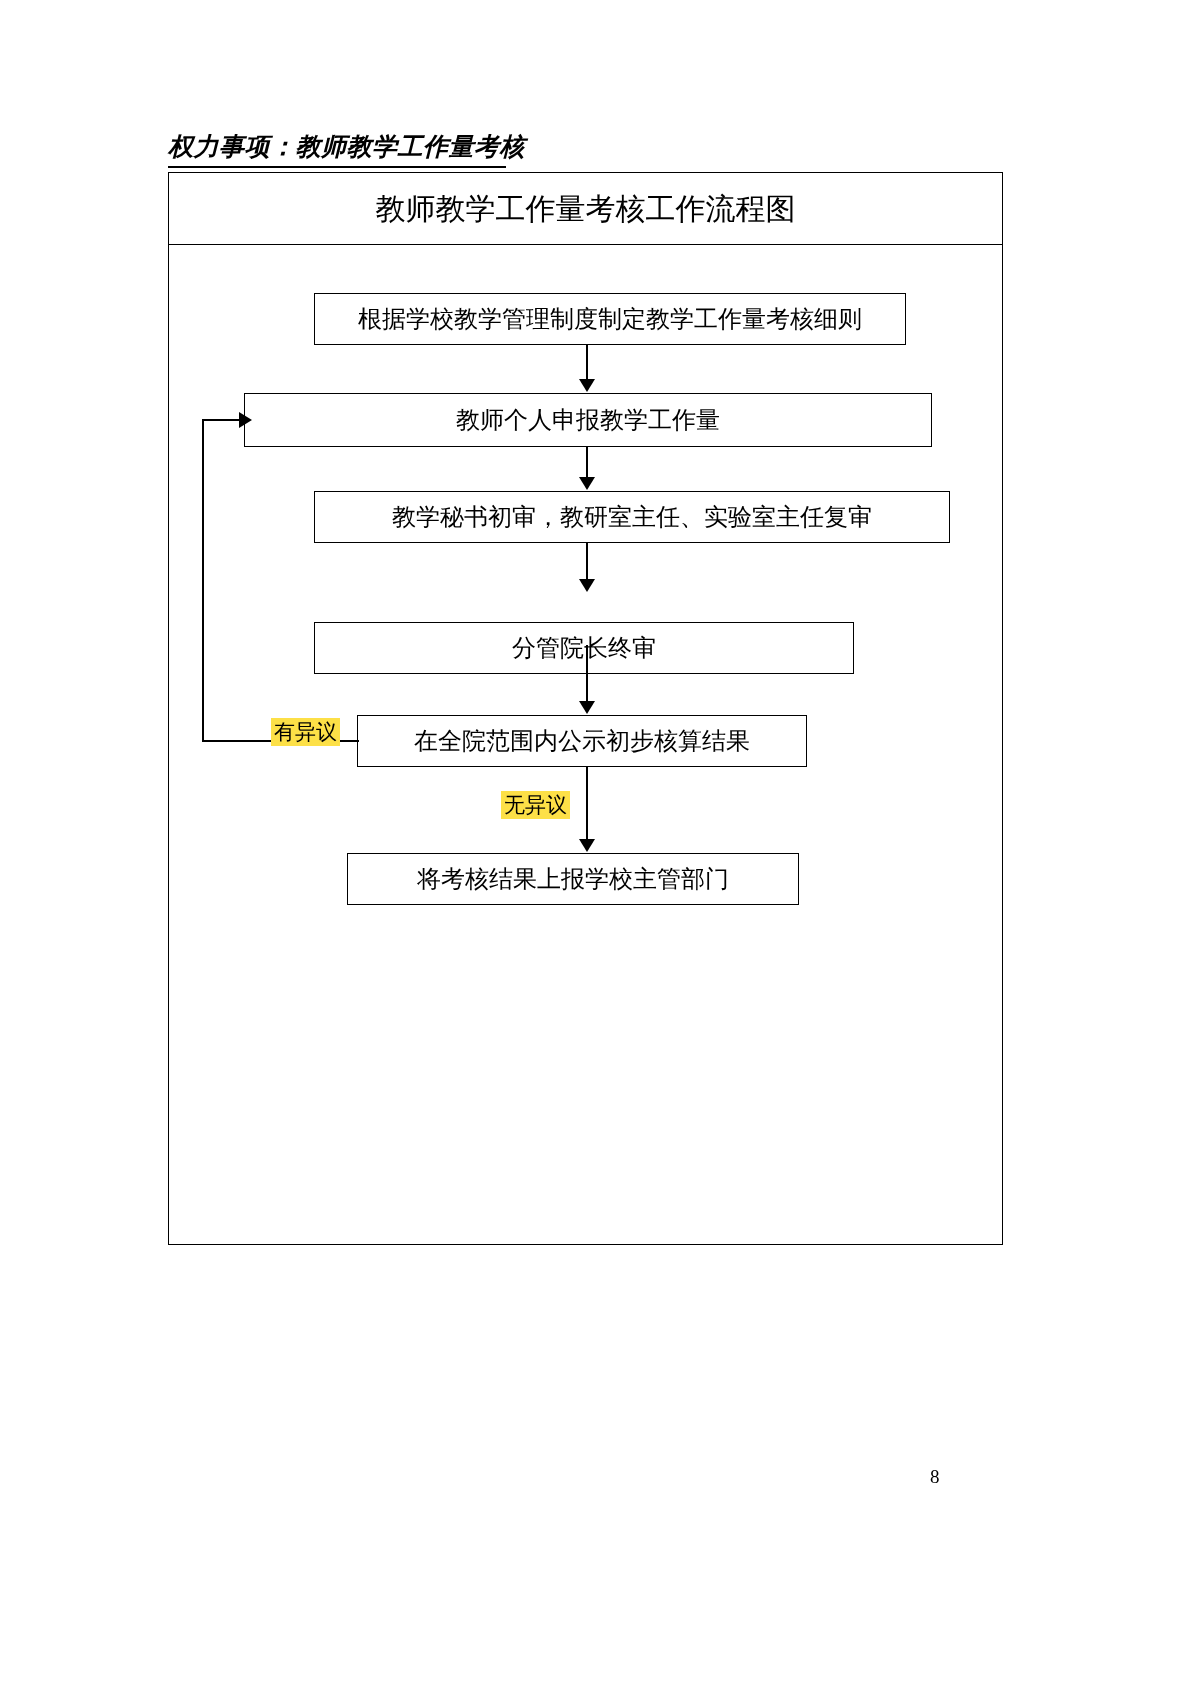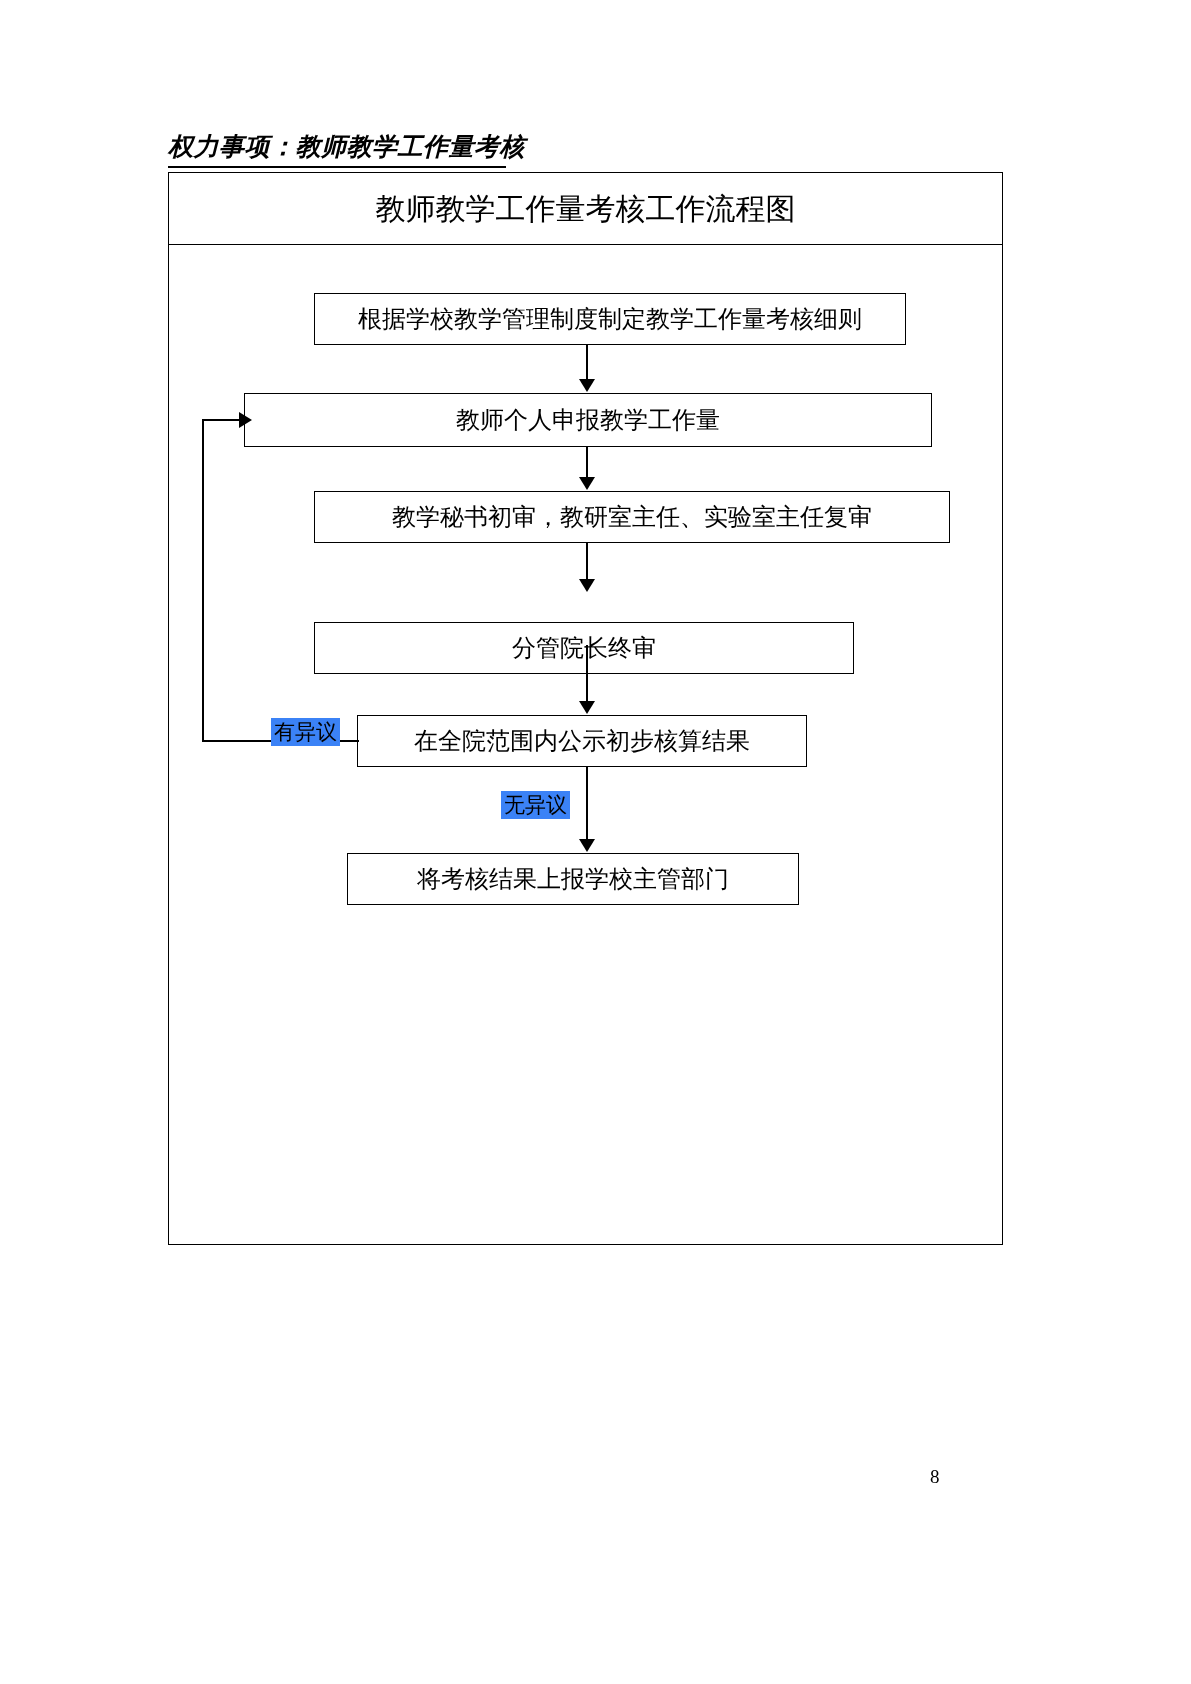--- a/index.html
+++ b/index.html
@@ -141,21 +141,21 @@
   #loop-v        { left:  33px; top: 247px; height: 322px; }
   #loop-h-top    { left:  33px; top: 246px; width:  42px; }
   #loop-head     { left:  70px; top: 239px; }
 
   
   .edge-label {
     position: absolute;
     font-size: 21px;
     font-family: "Liberation Serif", "DejaVu Serif", serif;
     white-space: nowrap;
-    background: #3b82f6;
+    background: #fde047;
     padding: 0 3px;
   }
   #label-objection    { left: 102px; top: 545px; }
   #label-no-objection { left: 332px; top: 618px; }
 
   
   #page-number {
     position: absolute;
     left: 930px;
     top: 1466px;

